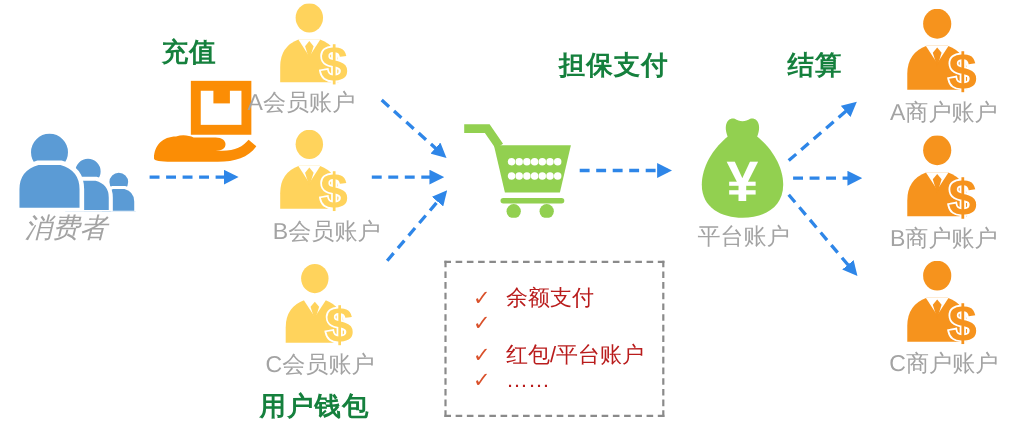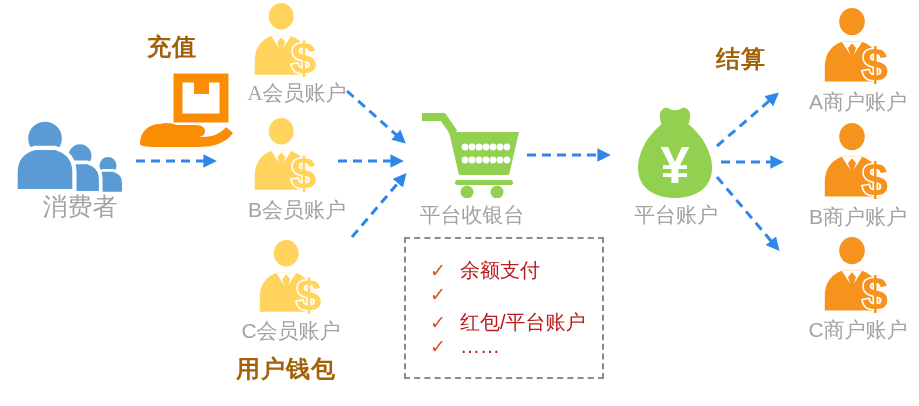--- a/index.html
+++ b/index.html
@@ -8,21 +8,21 @@
     width:919px;height:406px;
     background:#fff;
     font-family:"Liberation Sans","DejaVu Sans",sans-serif;
     overflow:hidden;
   }
   .abs{position:absolute;}
   .flow-label{
     position:absolute;
     font-weight:700;
     font-size:24px;
-    color:#a16207;
+    color:#15803d;
     letter-spacing:1px;
     white-space:nowrap;
   }
   .node-label{
     position:absolute;
     color:#A3A3A3;
     font-size:21px;
     text-align:center;
     white-space:nowrap;
   }
@@ -99,46 +99,47 @@
       <g transform="translate(66,72) scale(0.74)">
         <circle cx="0" cy="-30" r="18" fill="currentColor" stroke="#fff" stroke-width="5"></circle>
         <path d="M-28,20 L-28,2 Q-28,-16 -10,-21 L10,-21 Q28,-16 28,2 L28,20 Z" fill="currentColor" stroke="#fff" stroke-width="5"></path>
       </g>
       <g transform="translate(31,64) scale(1.05)">
         <circle cx="0" cy="-30" r="18" fill="currentColor" stroke="#fff" stroke-width="4"></circle>
         <path d="M-28,20 L-28,2 Q-28,-16 -10,-21 L10,-21 Q28,-16 28,2 L28,20 Z" fill="currentColor" stroke="#fff" stroke-width="4"></path>
       </g>
     </g>
   </svg>
-  <div class="node-label consumer-label" style="left:20px;top:190px;width:120px;">消费者</div>
+  <div class="node-label consumer-label" style="left:0;top:190px;width:120px;font-style:italic;">消费者</div>
 
   <div class="flow-label" style="left:147px;top:31px;">充值</div>
   <svg class="abs icon" style="left:138px;top:72px;color:#FB8D05;" width="96" height="76" viewBox="0 0 96 76">
     <rect x="40" y="6" width="46" height="40" fill="none" stroke="currentColor" stroke-width="9"></rect>
     <rect x="56" y="6" width="15" height="16" fill="currentColor"></rect>
     <path d="M2,72 C2,60 10,52 22,52 C28,50 34,51 38,53 L58,53 C64,53 67,56 67,59 C67,63 64,65 58,65 L44,65 L64,65 C76,65 83,61 88,55 L95,61 C88,71 76,75 60,75 L18,75 C8,75 2,74 2,72 Z" fill="currentColor"></path>
   </svg>
 
   <svg class="abs icon" style="left:250px;top:3px;color:#FFD35C;" width="78" height="74">
       <use href="#sym-person-dollar" width="78" height="74"></use>
     </svg>
-  <div class="node-label" style="left:239px;top:79px;width:116px;font-family:Liberation Serif, serif;">A会员账户</div>
+  <div class="node-label" style="left:216px;top:79px;width:116px;">A会员账户</div>
 
   <svg class="abs icon" style="left:250px;top:118px;color:#FFD35C;" width="78" height="74">
       <use href="#sym-person-dollar" width="78" height="74"></use>
     </svg>
   <div class="node-label" style="left:239px;top:196px;width:116px;">B会员账户</div>
 
   <svg class="abs icon" style="left:255px;top:240px;color:#FFD35C;" width="78" height="74">
       <use href="#sym-person-dollar" width="78" height="74"></use>
     </svg>
   <div class="node-label" style="left:233px;top:317px;width:116px;">C会员账户</div>
 
   <div class="flow-label" style="left:236px;top:353px;">用户钱包</div>
 
+  <div class="flow-label" style="left:508px;top:43px;">担保支付</div>
 
   <svg class="abs icon" style="left:418px;top:102px;color:#92D050;" width="104" height="96" viewBox="0 0 104 96">
     <path d="M4,15 L25,15 L36,31" fill="none" stroke="currentColor" stroke-width="8"></path>
     <path d="M31,30 L101,30 L91,73 L41,73 Z" fill="currentColor"></path>
     <g fill="#ffffff">
       <circle cx="47" cy="45" r="3.4"></circle>
         <circle cx="54" cy="45" r="3.4"></circle>
         <circle cx="61" cy="45" r="3.4"></circle>
       <circle cx="68" cy="45" r="3.4"></circle>
         <circle cx="75" cy="45" r="3.4"></circle>
@@ -149,21 +150,20 @@
         <circle cx="61" cy="58" r="3.4"></circle>
       <circle cx="68" cy="58" r="3.4"></circle>
         <circle cx="75" cy="58" r="3.4"></circle>
         <circle cx="82" cy="58" r="3.4"></circle>
         <circle cx="89" cy="58" r="3.4"></circle>
     </g>
     <rect x="37" y="78" width="58" height="5" rx="2.5" fill="currentColor"></rect>
     <circle cx="49" cy="90" r="6.5" fill="currentColor"></circle>
     <circle cx="79" cy="90" r="6.5" fill="currentColor"></circle>
   </svg>
-  <div class="node-label" style="left:408px;top:201px;width:128px;">平台收银台</div>
 
   <svg class="abs icon" style="left:635px;top:105px;color:#92D050;" width="80" height="94" viewBox="0 0 80 94">
     <path d="M28,22 C21,9 27,1 33,3 C37,6 43,6 47,3 C53,1 59,9 52,22 Z" fill="currentColor"></path>
     <path d="M28,18 C8,34 3,52 3,63 C3,84 21,93 40,93 C59,93 77,84 77,63 C77,52 72,34 52,18 Z" fill="currentColor"></path>
     <text x="40" y="78" font-size="52" font-weight="bold" text-anchor="middle" font-family="Liberation Sans, sans-serif" fill="#ffffff">¥</text>
   </svg>
   <div class="node-label" style="left:624px;top:201px;width:104px;">平台账户</div>
 
   <div class="flow-label" style="left:716px;top:43px;">结算</div>
 

